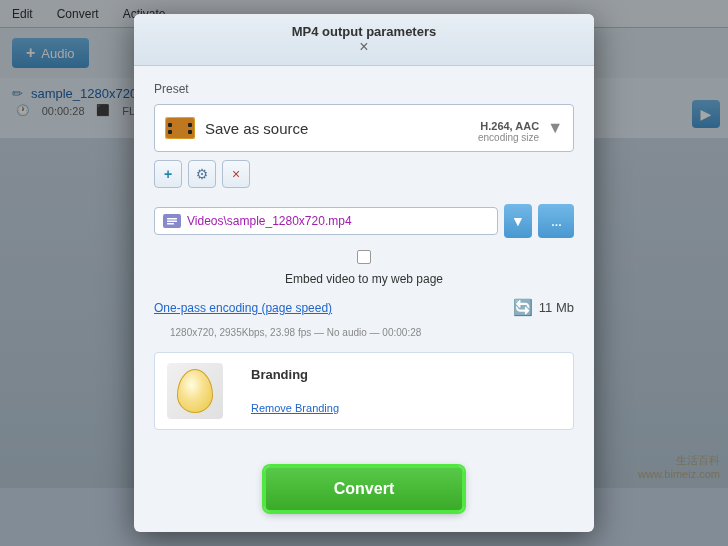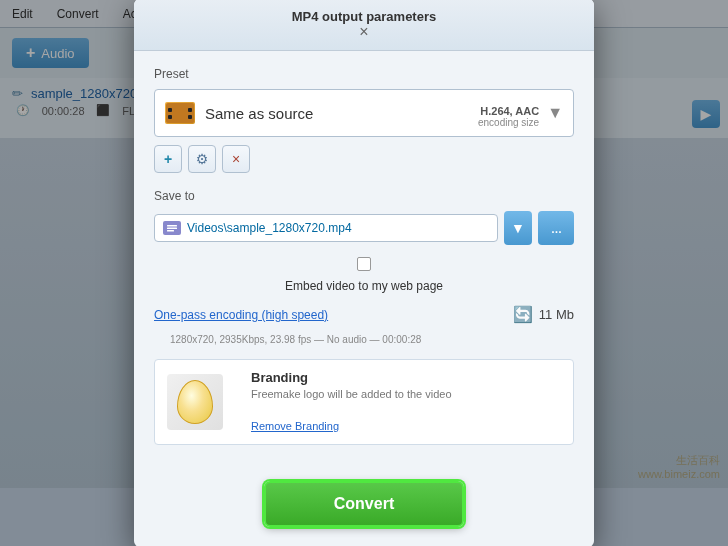--- a/index.html
+++ b/index.html
@@ -285,21 +285,21 @@
       background: #8888cc;
       border-radius: 2px;
       margin-right: 6px;
       flex-shrink: 0;
       display: flex;
       align-items: center;
       justify-content: center;
     }
     .saveto-path {
       font-size: 12px;
-      color: #0369a1;
+      color: #a21caf;
       white-space: nowrap;
       overflow: hidden;
       text-overflow: ellipsis;
     }
     .saveto-dropdown-btn {
       background: linear-gradient(to bottom, #72b8e8, #4898d0);
       border: none;
       border-radius: 4px;
       width: 28px;
       height: 34px;
@@ -512,39 +512,38 @@
                 <div class="film-holes">
                   <div class="film-hole"></div>
                   <div class="film-hole"></div>
                 </div>
                 <div class="film-holes">
                   <div class="film-hole"></div>
                   <div class="film-hole"></div>
                 </div>
               </div>
             </div>
-            <span class="preset-text" style="margin-left:10px;">Same as source</span>
+            <span class="preset-text" style="margin-left:10px;">Save as source</span>
             <div class="preset-info">
               <div class="preset-codec">H.264, AAC</div>
               <div class="preset-size">encoding size</div>
             </div>
             <span class="preset-arrow">▼</span>
           </div>
 
           <div class="preset-actions">
             <button class="preset-action-btn add">+</button>
             <button class="preset-action-btn settings">
               <span>⚙</span>
             </button>
             <button class="preset-action-btn remove">×</button>
           </div>
         </div>
 
         <div class="saveto-section">
-          <div class="section-label">Save to</div>
           <div class="saveto-row">
             <div class="saveto-input-wrap">
               <div class="saveto-file-icon">
                 <svg width="12" height="10" viewBox="0 0 12 10">
                   <rect width="12" height="10" fill="#8888cc" rx="1"></rect>
                   <rect x="1" y="2" width="10" height="1.5" fill="white" rx="0.5"></rect>
                   <rect x="1" y="4.5" width="10" height="1.5" fill="white" rx="0.5"></rect>
                   <rect x="1" y="7" width="7" height="1.5" fill="white" rx="0.5"></rect>
                 </svg>
               </div>
@@ -557,36 +556,35 @@
           </div>
         </div>
 
         <div class="embed-row">
           <div class="embed-checkbox"></div>
           <span class="embed-label">Embed video to my web page</span>
         </div>
 
         <div class="encoding-section">
           <div class="encoding-left">
-            <span class="encoding-link">One-pass encoding (high speed)</span>
+            <span class="encoding-link">One-pass encoding (page speed)</span>
             <div class="encoding-details">1280x720, 2935Kbps, 23.98 fps — No audio — 00:00:28</div>
           </div>
           <div class="encoding-size">
             <span class="size-icon">🔄</span>
             <span>11 Mb</span>
           </div>
         </div>
 
         <div class="branding-section">
           <div class="branding-logo">
             <div class="branding-egg"></div>
           </div>
           <div class="branding-info">
             <div class="branding-title">Branding</div>
-            <div class="branding-desc">Freemake logo will be added to the video</div>
             <span class="branding-link">Remove Branding</span>
           </div>
         </div>
 
       </div>
 
       <div class="convert-section">
         <button class="convert-btn">Convert</button>
       </div>
 

